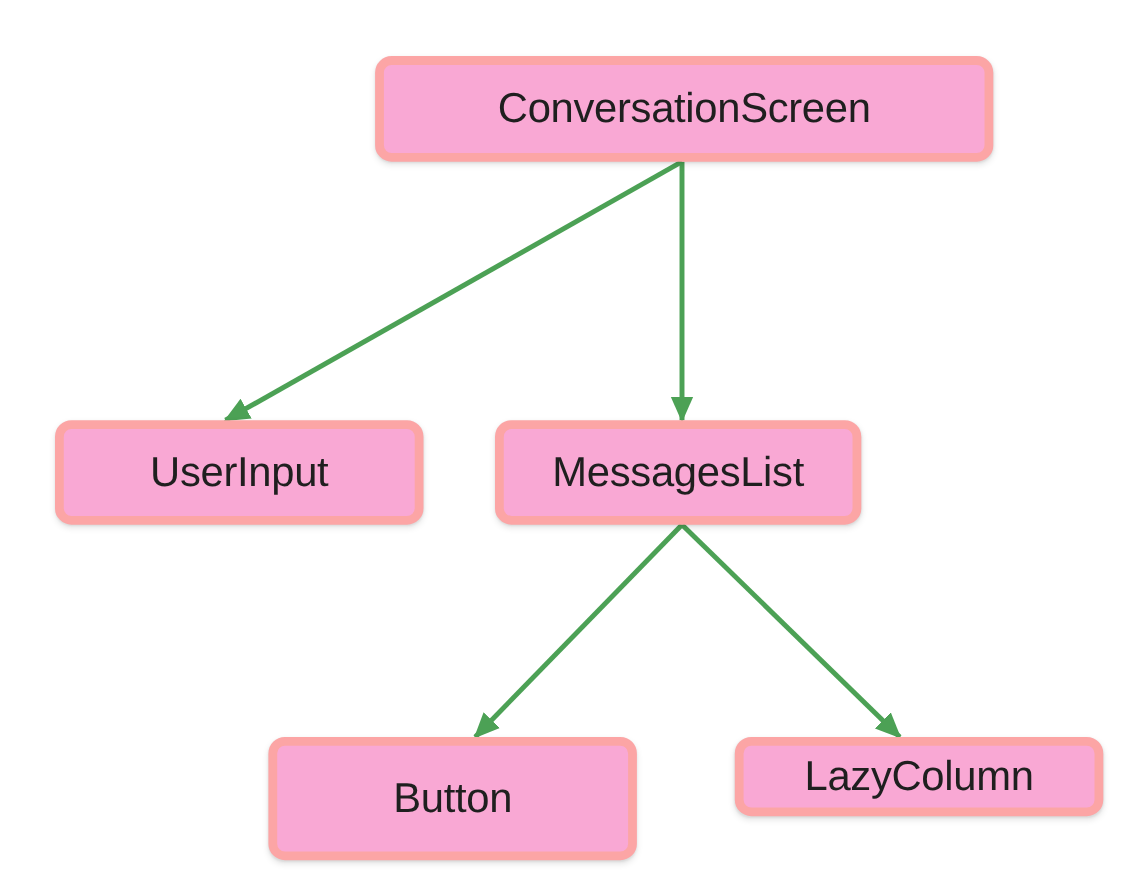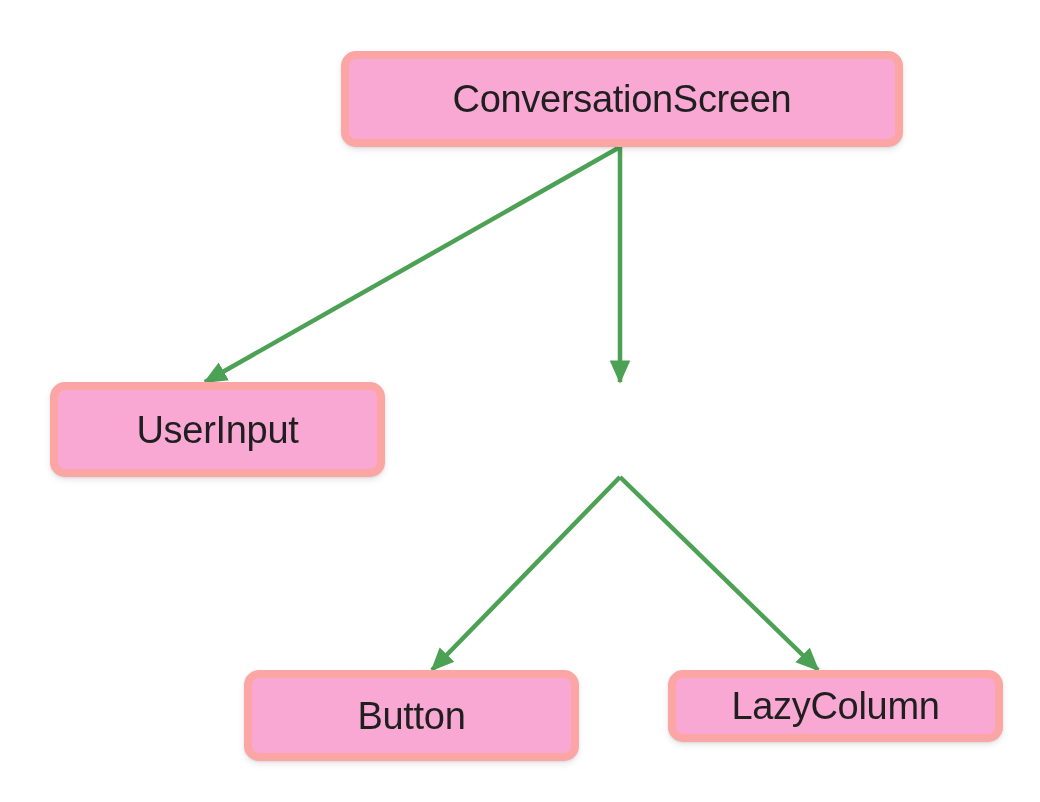--- a/index.html
+++ b/index.html
@@ -44,21 +44,21 @@
     font-weight: 400;
     color: #1f1f1f;
     letter-spacing: -0.3px;
     line-height: 1;
     white-space: nowrap;
   }
   
   .n-conversationscreen { left: 341px; top: 51px;  width: 562px; height: 96px; }
   .n-userinput          { left: 50px;  top: 382px; width: 335px; height: 95px; }
   .n-messageslist       { left: 450px; top: 382px; width: 333px; height: 95px; }
-  .n-button             { left: 244px; top: 670px; width: 335px; height: 91px; }
+  .n-button             { left: 244px; top: 670px; width: 335px; height: 112px; }
   .n-lazycolumn         { left: 668px; top: 670px; width: 335px; height: 72px; }
 </style>
 </head>
 <body>
 
 <div id="canvas">
 
   <svg id="edge-layer" viewBox="0 0 1040 802" width="1040" height="802" xmlns="http://www.w3.org/2000/svg">
     <defs>
       <marker id="arrowhead" viewBox="0 0 10 10" refX="9.2" refY="5" markerWidth="5.2" markerHeight="5.2" orient="auto-start-reverse" markerUnits="strokeWidth">
@@ -76,20 +76,23 @@
   </svg>
 
   <div class="node n-conversationscreen">
     <span class="node-label">ConversationScreen</span>
   </div>
 
   <div class="node n-userinput">
     <span class="node-label">UserInput</span>
   </div>
 
+  <div class="node n-messageslist">
+    <span class="node-label">MessagesList</span>
+  </div>
 
   <div class="node n-button">
     <span class="node-label">Button</span>
   </div>
 
   <div class="node n-lazycolumn">
     <span class="node-label">LazyColumn</span>
   </div>
 
 </div>

